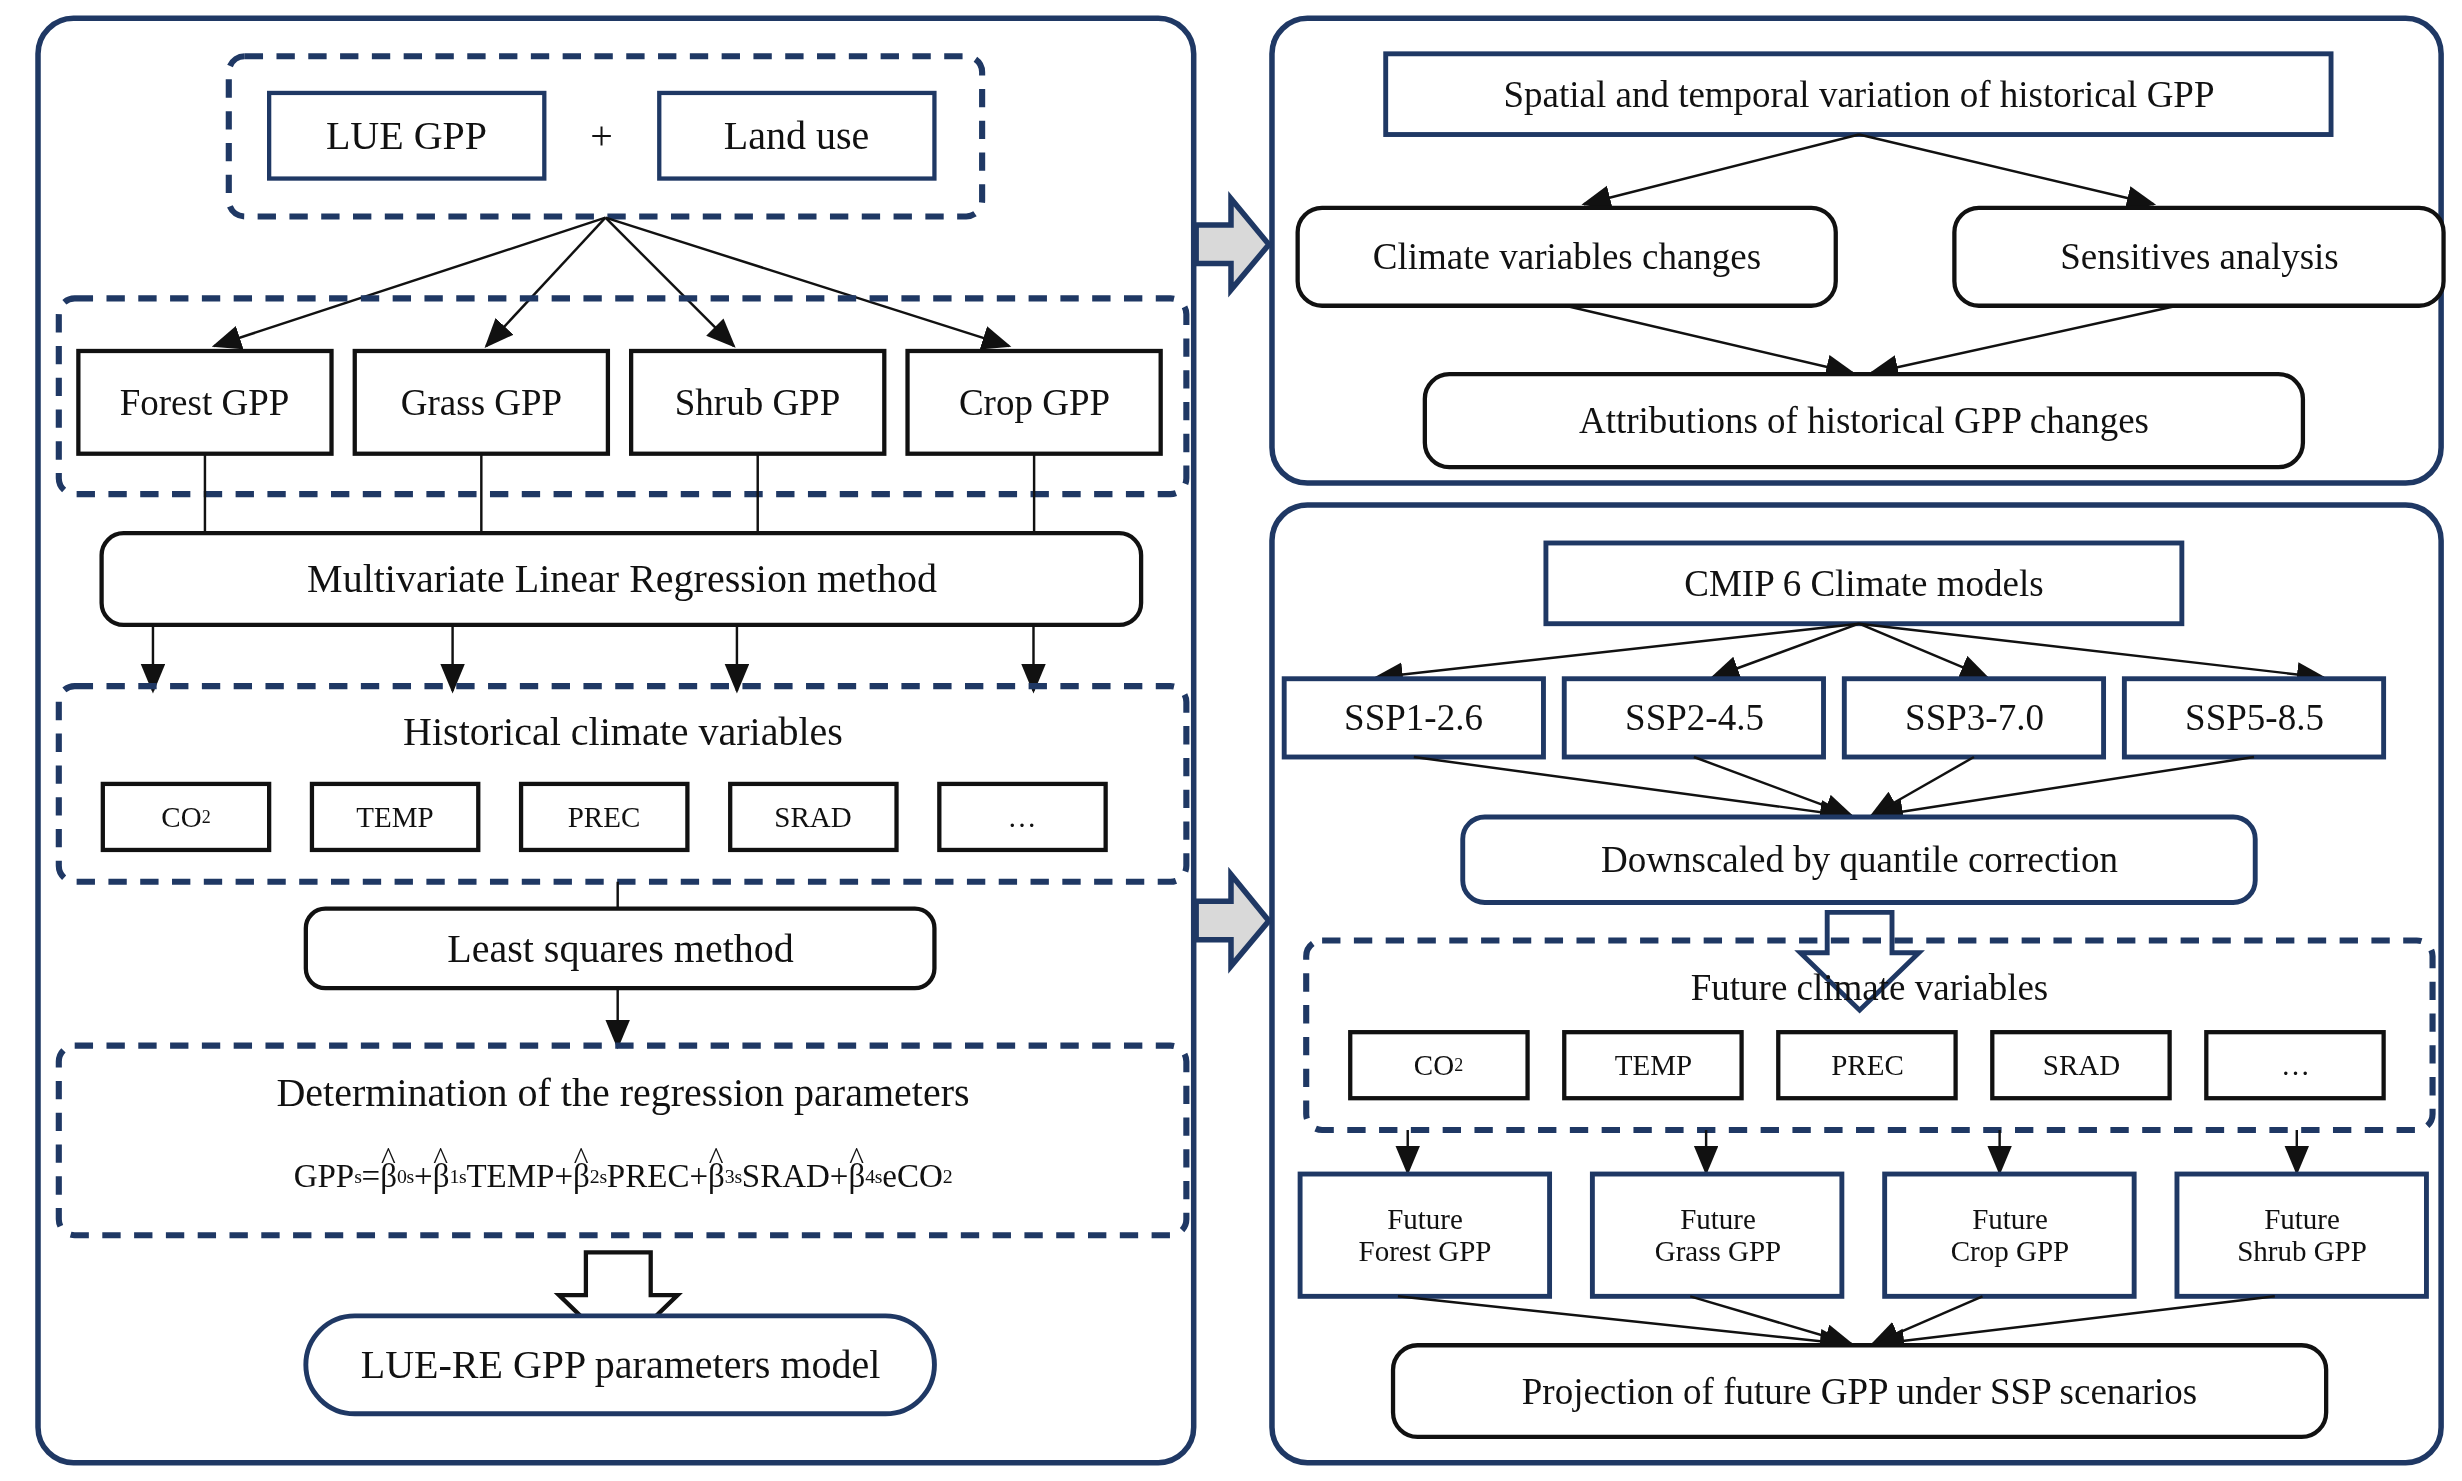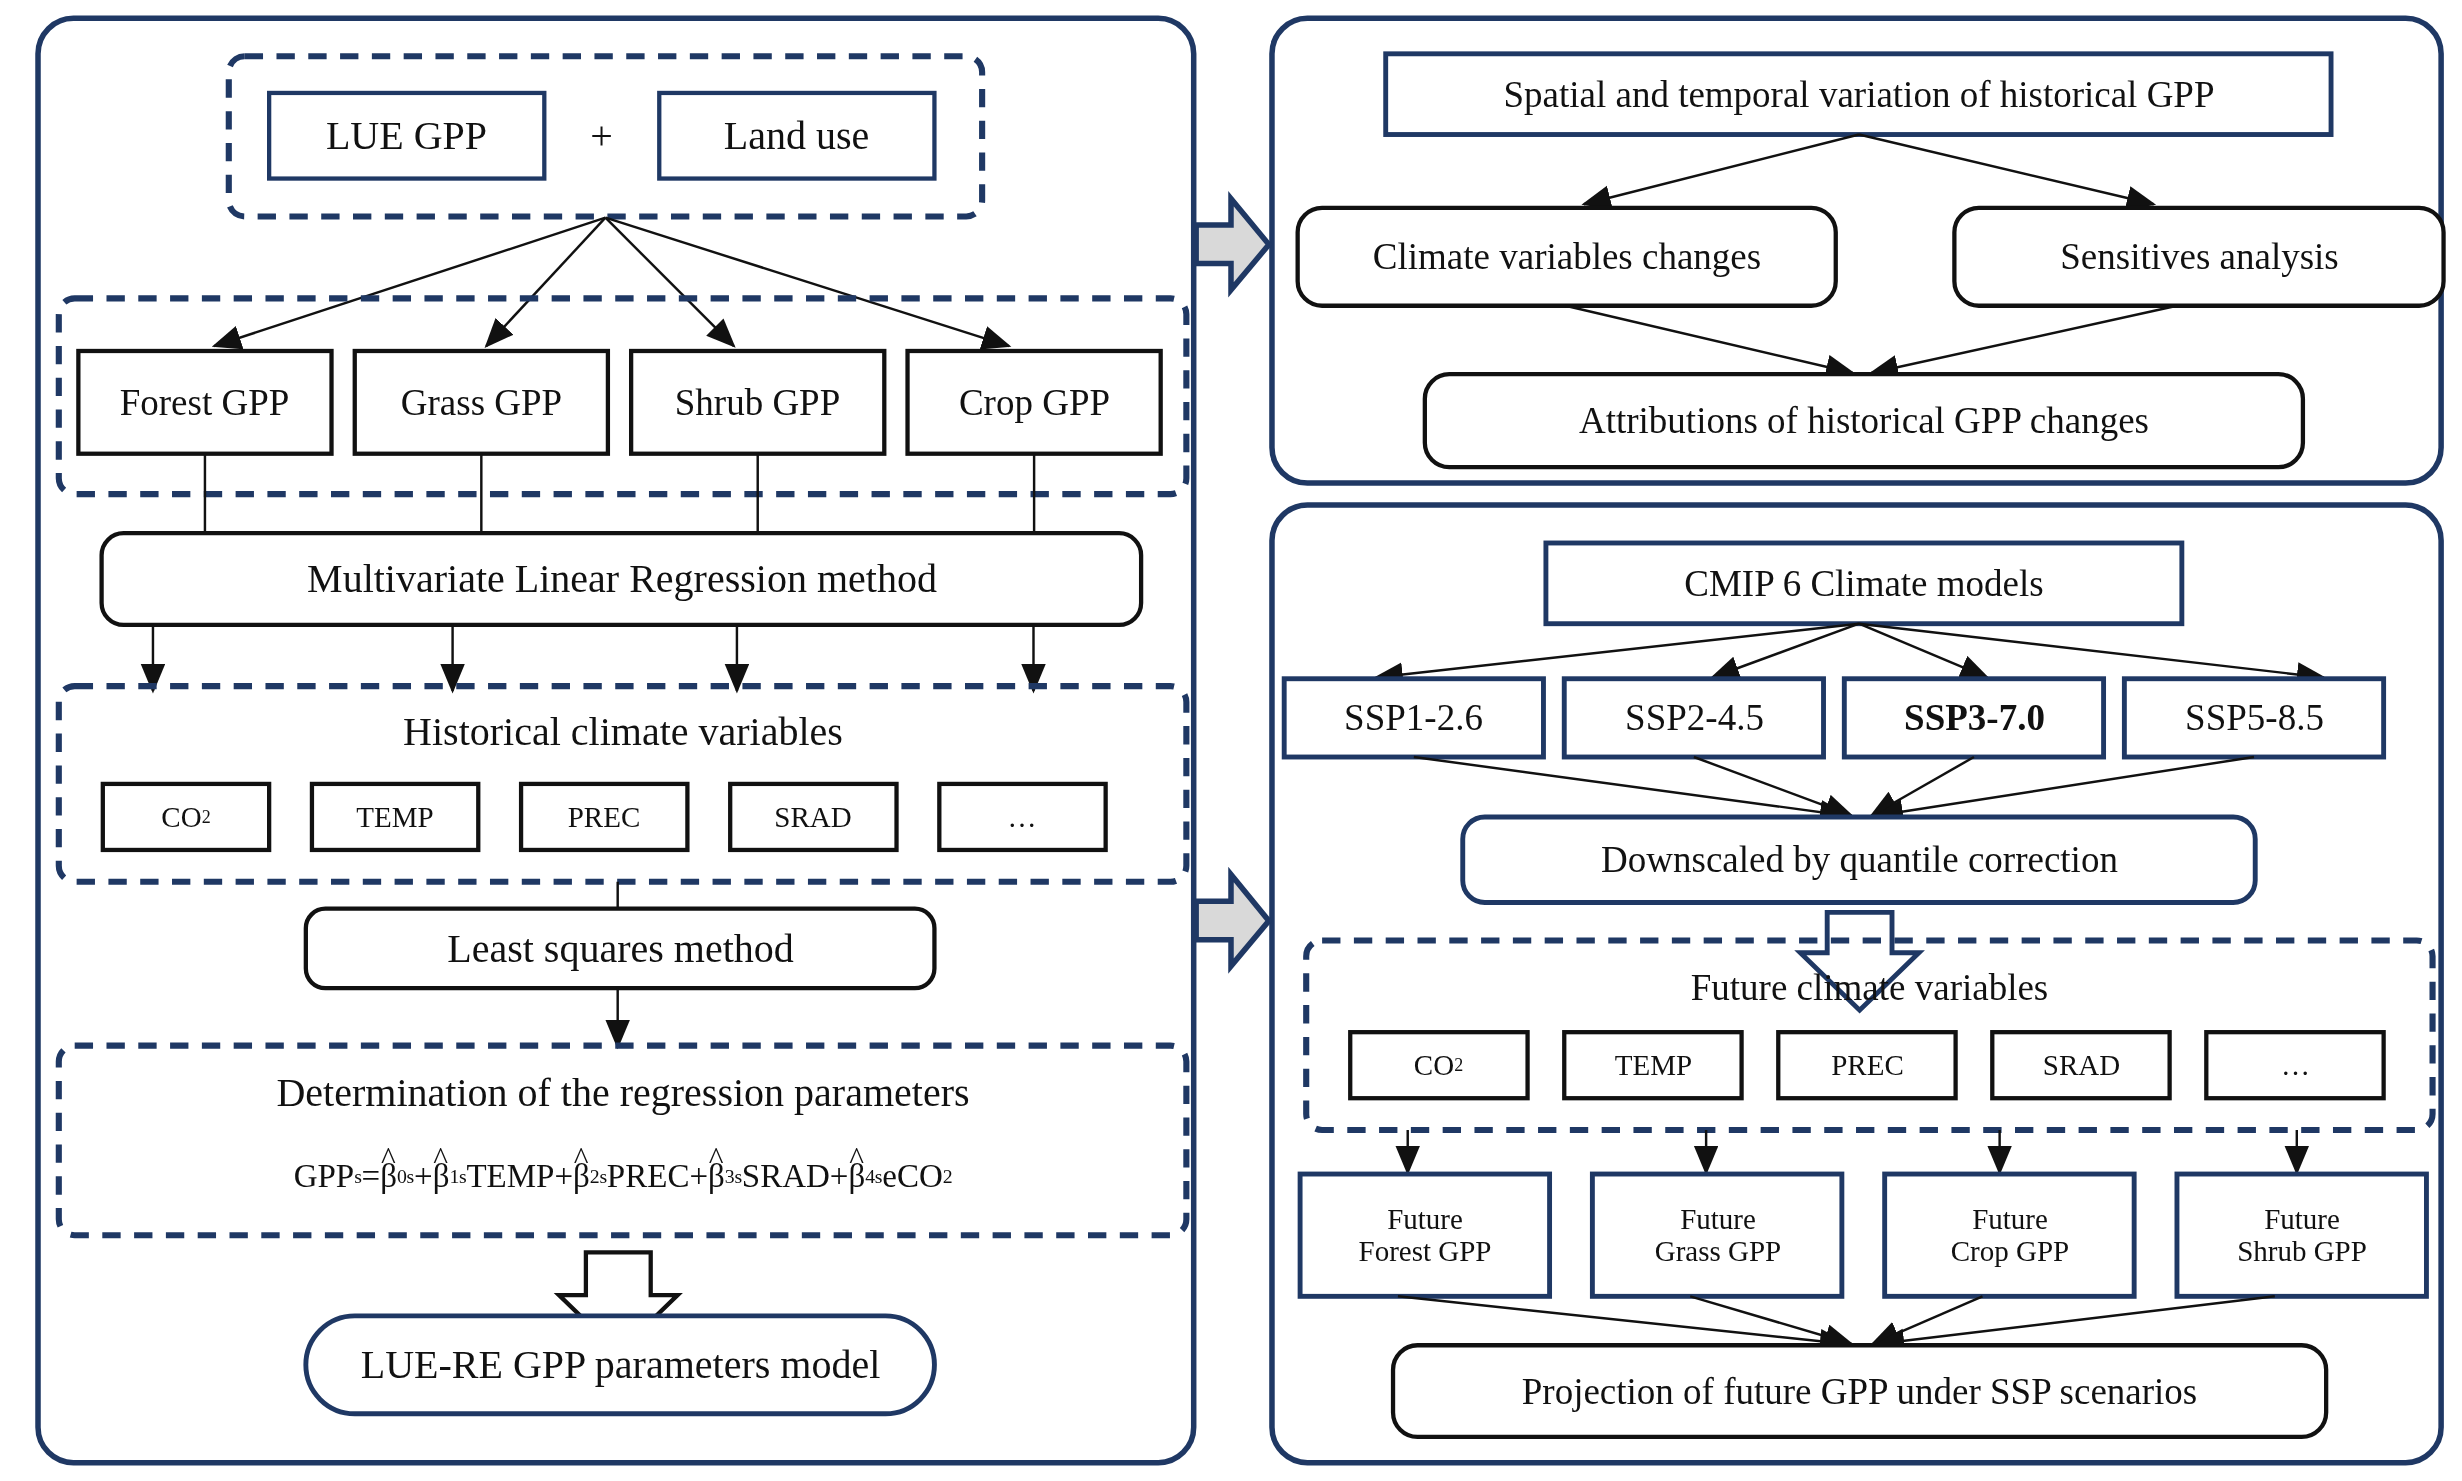--- a/index.html
+++ b/index.html
@@ -197,21 +197,21 @@
 
 <div class="lbl f60" style="left:1386px;top:54px;width:946px;height:81px;">Spatial and temporal variation of historical GPP</div>
 <div class="lbl f60" style="left:1298px;top:208px;width:538px;height:98px;">Climate variables changes</div>
 <div class="lbl f60" style="left:1955px;top:208px;width:489px;height:98px;">Sensitives analysis</div>
 <div class="lbl f60" style="left:1425px;top:374px;width:878px;height:93px;">Attributions of historical GPP changes</div>
 
 <div class="lbl f60" style="left:1546px;top:543px;width:636px;height:81px;text-align:right;">CMIP 6 Climate models</div>
 
 <div class="lbl f60" style="left:1284px;top:679px;width:259px;height:78px;">SSP1-2.6</div>
 <div class="lbl f60" style="left:1565px;top:679px;width:259px;height:78px;">SSP2-4.5</div>
-<div class="lbl f60" style="left:1845px;top:679px;width:259px;height:78px;font-weight:bold;">SSP3-7.0</div>
+<div class="lbl f60" style="left:1845px;top:679px;width:259px;height:78px;">SSP3-7.0</div>
 <div class="lbl f60" style="left:2125px;top:679px;width:259px;height:78px;">SSP5-8.5</div>
 
 <div class="lbl f60" style="left:1463px;top:817px;width:793px;height:86px;">Downscaled by quantile correction</div>
 
 <div class="lbl f60" style="left:1306px;top:960px;width:1127px;height:56px;">Future climate variables</div>
 
 <div class="lbl f56" style="left:1350px;top:1032px;width:177px;height:66px;">
   <span>CO</span>
       <sub>2</sub>
 </div>

